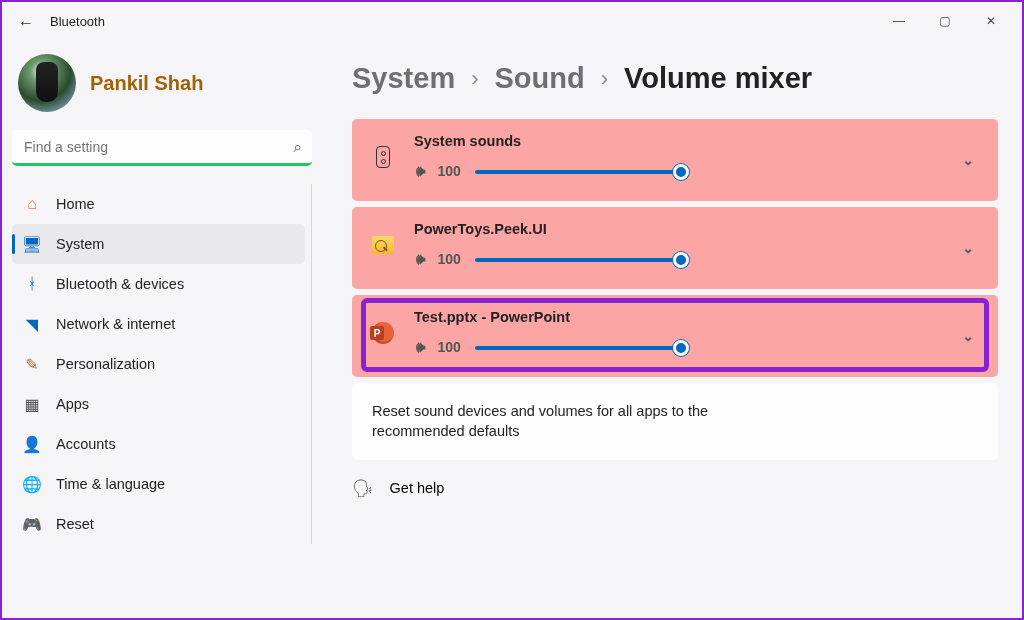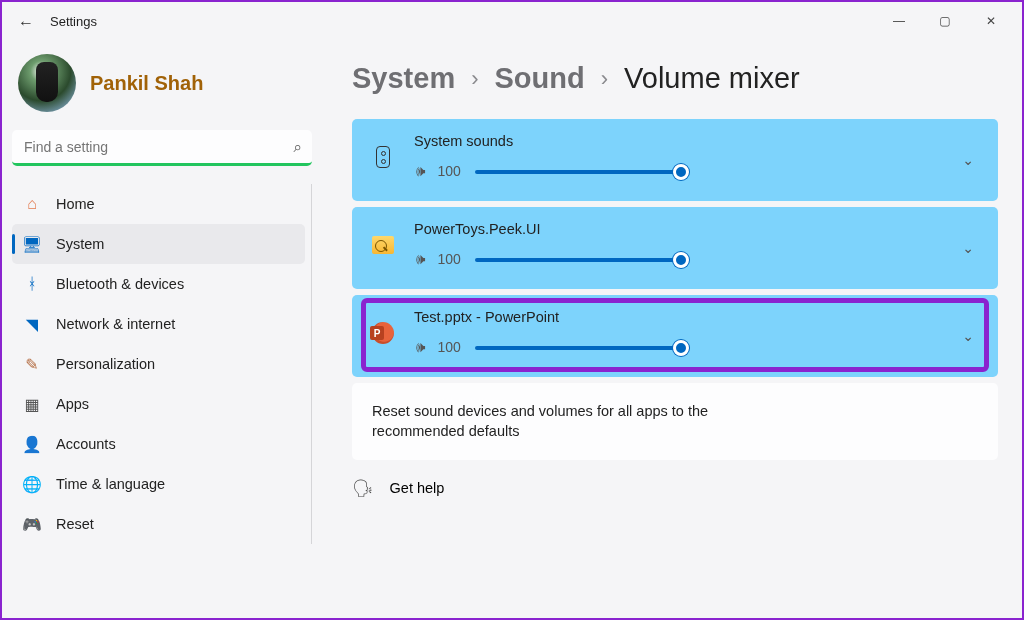--- a/index.html
+++ b/index.html
@@ -29,23 +29,23 @@
 .nav-item { display: flex; align-items: center; height: 40px; padding: 0 10px; border-radius: 5px; font-size: 14.5px; color: #222; cursor: pointer; position: relative; gap: 14px; }
 .nav-item.active { background: #e9e9ec; }
 .nav-item.active::before { content:""; position:absolute; left:0; top:10px; bottom:10px; width:3px; background:#0067c0; border-radius:2px; }
 .nav-ico { width: 20px; height: 20px; display:flex; align-items:center; justify-content:center; font-size:16px; }
 
 
 .main { flex:1; padding: 10px 24px 0 30px; overflow:hidden; }
 .crumbs { display:flex; align-items:center; gap:16px; font-size: 29px; color:#222; margin: 12px 0 24px 0; }
 .crumbs .link { color:#6f6f73; font-weight:600; }
 .crumbs .sep { color:#8a8a8e; font-size:22px; }
-.crumbs .current { font-weight:400; }
-
-.card { background:#7dd3fc; border-radius:5px; margin-bottom:6px; padding: 14px 20px 20px 20px; position:relative; }
+.crumbs .current { font-weight:700; }
+
+.card { background:#fca5a5; border-radius:5px; margin-bottom:6px; padding: 14px 20px 20px 20px; position:relative;font-weight:bold; }
 .card .chev { position:absolute; right:24px; top:50%; transform:translateY(-50%); color:#555; font-size:14px; }
 .app-row { display:flex; align-items:center; gap:20px; }
 .app-ico { width:22px; height:28px; display:flex; align-items:center; justify-content:center; }
 .app-body { flex:1; }
 .app-name { font-size:14.5px; color:#222; margin-bottom:12px; }
 .vol-row { display:flex; align-items:center; gap:12px; margin-left:2px; }
 .spk { color:#555; font-size:15px; }
 .vol-val { font-size:14px; color:#555; width:26px; }
 .slider { position:relative; width:210px; height:20px; }
 .track { position:absolute; left:0; right:0; top:9px; height:4px; background:#0067c0; border-radius:2px; }
@@ -71,21 +71,21 @@
 .fold-ico::before{content:"";position:absolute;left:3px;top:4px;width:10px;height:10px;border:1.5px solid #7a5500;border-radius:50%;}
 .fold-ico::after{content:"";position:absolute;left:11px;top:12px;width:5px;height:1.5px;background:#7a5500;transform:rotate(45deg);}
 .ppt-ico{width:22px;height:22px;background:radial-gradient(circle at 55% 45%,#e8633b 55%,#c94e2b 60%);border-radius:50%;position:relative;}
 .ppt-ico::before{content:"P";position:absolute;left:-2px;top:4px;width:14px;height:14px;background:#b8411f;color:#fff;font-size:10px;font-weight:700;display:flex;align-items:center;justify-content:center;border-radius:2px;}
 </style>
 </head>
 <body>
 
 <div class="titlebar">
   <div class="back">←</div>
-  <div class="title">Settings</div>
+  <div class="title">Bluetooth</div>
   <div class="spacer"></div>
   <div class="win-ctrl">—</div>
   <div class="win-ctrl">▢</div>
   <div class="win-ctrl">✕</div>
 </div>
 
 <div class="content">
   <aside class="sidebar">
     <div class="identity">
       <div class="avatar"></div>

